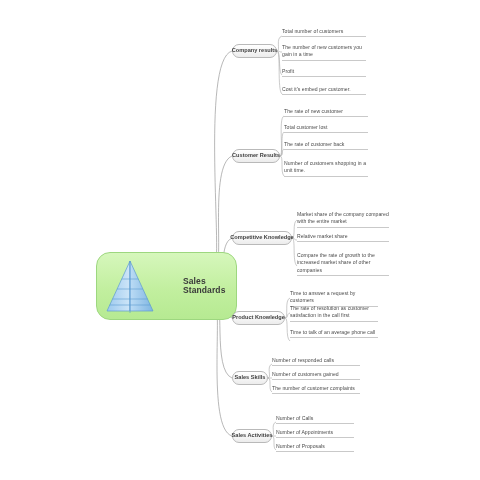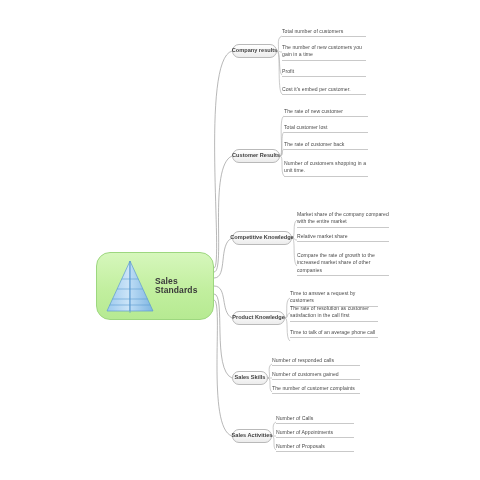--- a/index.html
+++ b/index.html
@@ -19,28 +19,29 @@
     position: absolute;
     left: 0; top: 0;
     width: 480px; height: 480px;
     pointer-events: none;
   }
   
   .central-node {
     position: absolute;
     left: 96px;
     top: 252px;
-    width: 118px;
+    width: 141px;
     height: 68px;
     border-radius: 14px;
     background: linear-gradient(to bottom, #d6f7bc 0%, #c2ef9f 55%, #b6ea92 100%);
     border: 1px solid #9dd77f;
     box-sizing: border-box;
     display: flex;
     align-items: center;
+    padding-left: 28px;
   }
   .central-label {
     font-size: 8.5px;
     font-weight: bold;
     color: #3a3a3a;
     margin-left: 58px;
     letter-spacing: 0.1px;
     line-height: 1.1;
   }
   .pyramid-icon {

